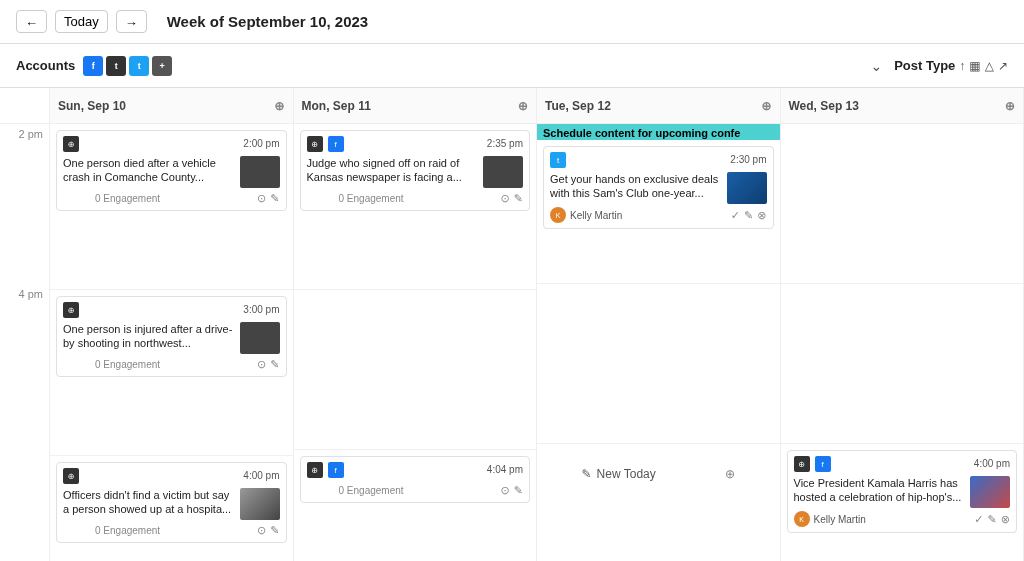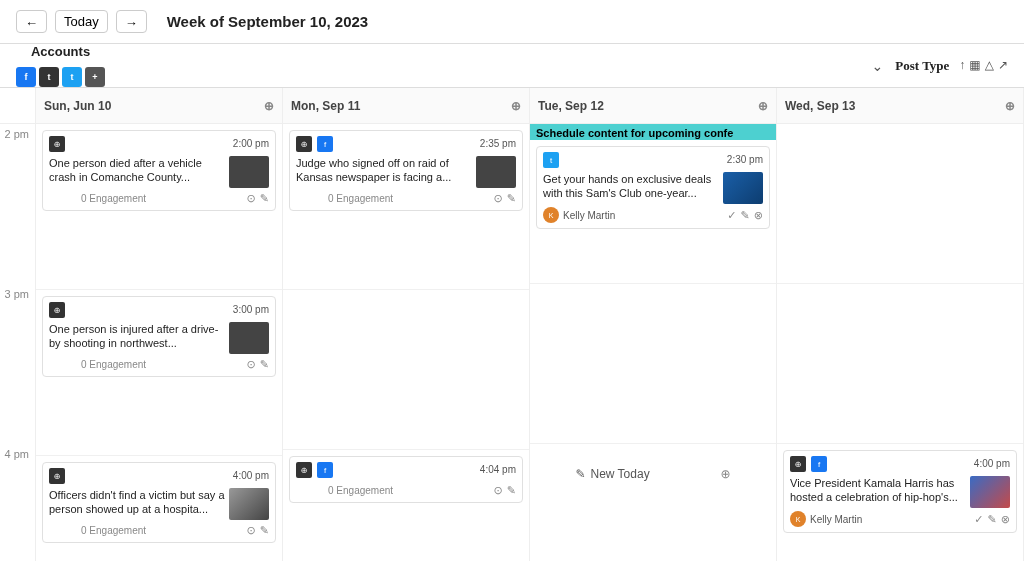--- a/index.html
+++ b/index.html
@@ -6,38 +6,38 @@
     body { font-family: -apple-system, BlinkMacSystemFont, 'Segoe UI', sans-serif; font-size: 13px; background: #fff; color: #222; overflow: hidden; }
 
     
     .header { display: flex; align-items: center; padding: 10px 16px; border-bottom: 1px solid #ddd; height: 44px; }
     .header-nav { display: flex; align-items: center; gap: 8px; }
     .nav-btn { background: none; border: 1px solid #ccc; border-radius: 4px; cursor: pointer; padding: 3px 8px; font-size: 13px; display: flex; align-items: center; }
     .week-title { font-weight: 700; font-size: 15px; margin-left: 12px; }
 
     
     .toolbar { display: flex; align-items: center; padding: 6px 16px; border-bottom: 1px solid #ddd; height: 44px; justify-content: space-between; }
-    .accounts-section { display: flex; align-items: center; gap: 8px; flex-direction: column; }
+    .accounts-section { display: flex; align-items: center; gap: 8px; }
     .accounts-label { font-weight: 600; font-size: 13px; }
     .account-icons { display: flex; gap: 3px; }
     .account-icon { width: 20px; height: 20px; border-radius: 3px; display: flex; align-items: center; justify-content: center; font-size: 9px; color: #fff; font-weight: 700; }
     .acc-blue { background: #1877f2; }
     .acc-dark { background: #333; }
     .acc-teal { background: #1da1f2; }
     .acc-multi { background: #555; }
     .toolbar-right { display: flex; align-items: center; gap: 12px; }
-    .post-type-section { display: flex; align-items: center; gap: 10px; font-family: Liberation Serif, serif; }
+    .post-type-section { display: flex; align-items: center; gap: 4px; }
     .post-type-label { font-weight: 600; font-size: 13px; }
     .post-type-icons { display: flex; gap: 4px; }
     .pt-icon { font-size: 12px; color: #555; }
     .collapse-btn { background: none; border: none; cursor: pointer; font-size: 14px; color: #555; }
 
     
     .calendar { display: flex; height: calc(561px - 88px); overflow: hidden; }
-    .time-col { width: 36px; flex-shrink: 0; border-right: 1px solid #eee; padding-top: 0; }
+    .time-col { width: 50px; flex-shrink: 0; border-right: 1px solid #eee; padding-top: 0; }
     .time-slot { height: 160px; display: flex; align-items: flex-start; justify-content: flex-end; padding: 4px 6px 0 0; font-size: 11px; color: #888; }
     .day-cols { display: flex; flex: 1; overflow-x: auto; }
     .day-col { min-width: 220px; flex: 1; border-right: 1px solid #eee; display: flex; flex-direction: column; }
     .day-header { height: 36px; border-bottom: 1px solid #eee; display: flex; align-items: center; justify-content: space-between; padding: 0 8px; background: #fafafa; font-size: 12px; font-weight: 600; color: #444; flex-shrink: 0; }
     .day-header-icon { color: #888; font-size: 12px; cursor: pointer; }
     .day-content { flex: 1; position: relative; overflow: hidden; }
 
     
     .schedule-banner { background: #4dd0d0; color: #000; font-size: 11px; font-weight: 600; padding: 3px 6px; height: 16px; overflow: hidden; white-space: nowrap; text-overflow: ellipsis; }
 
@@ -108,29 +108,28 @@
       </div>
     </div>
   </div>
 </div>
 
 <div class="calendar">
 
   <div class="time-col">
     <div style="height:36px; border-bottom:1px solid #eee;"></div>
     <div class="time-slot" style="height:160px;">2 pm</div>
-    <div class="time-slot" style="height:160px;">3 pm</div>
     <div class="time-slot" style="height:160px;">4 pm</div>
   </div>
 
   <div class="day-cols">
 
     <div class="day-col">
       <div class="day-header">
-        <span>Sun, Jun 10</span>
+        <span>Sun, Sep 10</span>
         <span class="day-header-icon">⊕</span>
       </div>
       <div class="day-content">
 
         <div class="time-section">
           <div class="post-card">
             <div style="display:flex;align-items:center;justify-content:space-between;margin-bottom:2px;">
               <div class="post-icon">
                   <div class="icon-box multi">⊕</div>
                 </div>

